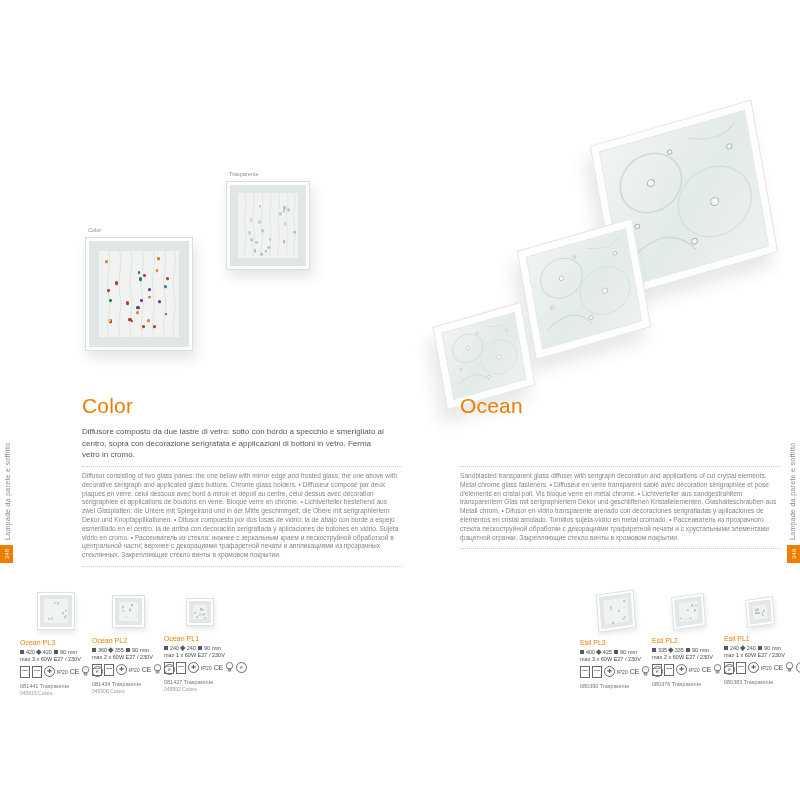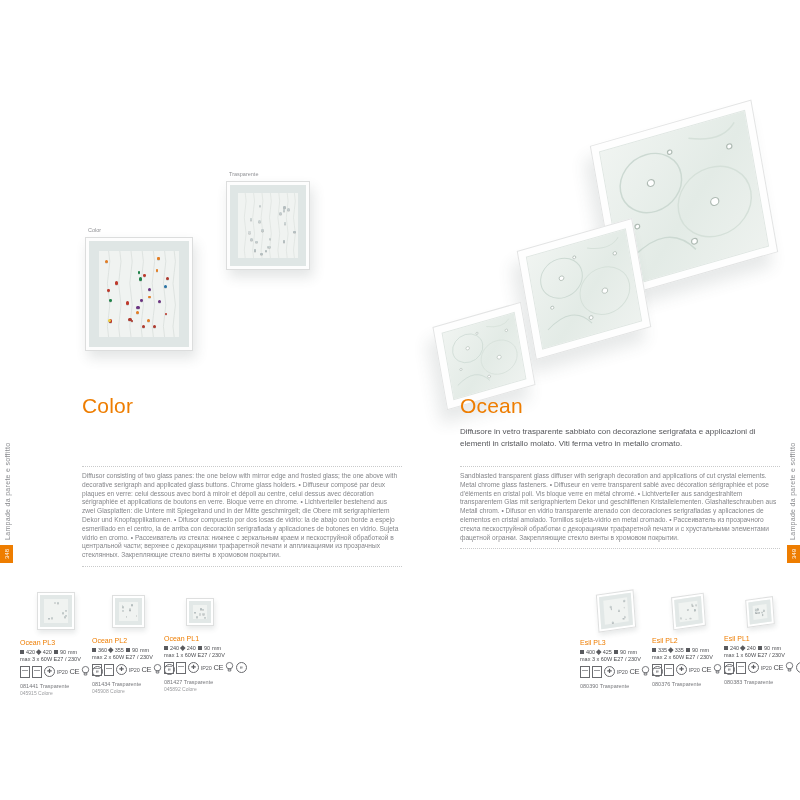--- a/index.html
+++ b/index.html
@@ -205,24 +205,24 @@
   <circle cx="70" cy="58" r="2.8" fill="#ffffff" stroke="#aebab3" stroke-width="0.8"></circle>
   <circle cx="52" cy="82" r="2" fill="#ffffff" stroke="#aebab3" stroke-width="0.8"></circle>
   <circle cx="86" cy="22" r="1.8" fill="#ffffff" stroke="#aebab3" stroke-width="0.8"></circle>
   <circle cx="16" cy="60" r="1.6" fill="#ffffff" stroke="#aebab3" stroke-width="0.8"></circle>
   <circle cx="46" cy="14" r="1.5" fill="#ffffff" stroke="#aebab3" stroke-width="0.8"></circle>
 </svg>
       </div>
   </div>
 
   <h1 class="title" style="left:82px;top:394px;">Color</h1>
+  <p class="desc-it" style="left:82px;top:426px;">Diffusore composto da due lastre di vetro: sotto con bordo a specchio e smerigliato al centro, sopra con decorazione serigrafata e applicazioni di bottoni in vetro. Ferma vetro in cromo.</p>
   <p class="desc-multi" style="left:82px;top:466px;">Diffusor consisting of two glass panes: the one below with mirror edge and frosted glass; the one above with decorative serigraph and applicated glass buttons. Chrome glass holders. • Diffuseur composé par deux plaques en verre: celui dessous avec bord à miroir et dépoli au centre, celui dessus avec décoration sérigraphiée et applications de boutons en verre. Bloque verre en chrome. • Lichtverteiler bestehend aus zwei Glasplatten: die Untere mit Spiegelrand und in der Mitte geschmirgelt; die Obere mit serigraphiertem Dekor und Knopfapplikationen. • Difusor compuesto por dos losas de vidrio: la de abajo con borde a espejo esmerillado en el centro, la de arriba con decoración serigrafiada y aplicaciones de botones en vidrio. Sujeta vidrio en cromo. • Рассеиватель из стекла: нижнее с зеркальным краем и пескоструйной обработкой в центральной части; верхнее с декорациями трафаретной печати и аппликациями из прозрачных стеклянных. Закрепляющие стекло винты в хромовом покрытии.</p>
 
   <h1 class="title" style="left:460px;top:394px;">Ocean</h1>
-  <p class="desc-it" style="left:460px;top:426px;">Diffusore in vetro trasparente sabbiato con decorazione serigrafata e applicazioni di elementi in cristallo molato. Viti ferma vetro in metallo cromato.</p>
   <p class="desc-multi" style="left:460px;top:466px;">Sandblasted transparent glass diffuser with serigraph decoration and applications of cut crystal elements. Metal chrome glass fasteners. • Diffuseur en verre transparent sablé avec décoration sérigraphiée et pose d'éléments en cristal poli. Vis bloque verre en métal chromé. • Lichtverteiler aus sandgestrahltem transparentem Glas mit serigraphiertem Dekor und geschliffenen Kristallelementen. Glashalteschrauben aus Metall chrom. • Difusor en vidrio transparente arenado con decoraciones serigrafiadas y aplicaciones de elementos en cristal amolado. Tornillos sujeta-vidrio en metal cromado. • Рассеиватель из прозрачного стекла пескоструйной обработки с декорациями трафаретной печати и с хрустальными элементами фацетной огранки. Закрепляющие стекло винты в хромовом покрытии.</p>
 
   <div id="ocean-variants" class="variants" style="left:20px;">
   <div class="variant">
     <div class="thumb">
       <div class="thumb-inner">
         <div class="dots">
               <i style="width: 1.82164px; height: 1.82164px; left: 29.9107%; top: 74.3321%; background: rgb(201, 210, 210); box-shadow: rgba(0, 0, 0, 0.25) 0px 0.5px 0.5px;"></i>
               <i style="width: 1.43655px; height: 1.43655px; left: 17.3369%; top: 77.4209%; background: rgb(181, 191, 193); box-shadow: rgba(0, 0, 0, 0.25) 0px 0.5px 0.5px;"></i>
               <i style="width: 1.77903px; height: 1.77903px; left: 86.9689%; top: 44.2956%; background: rgb(195, 204, 205); box-shadow: rgba(0, 0, 0, 0.25) 0px 0.5px 0.5px;"></i>

